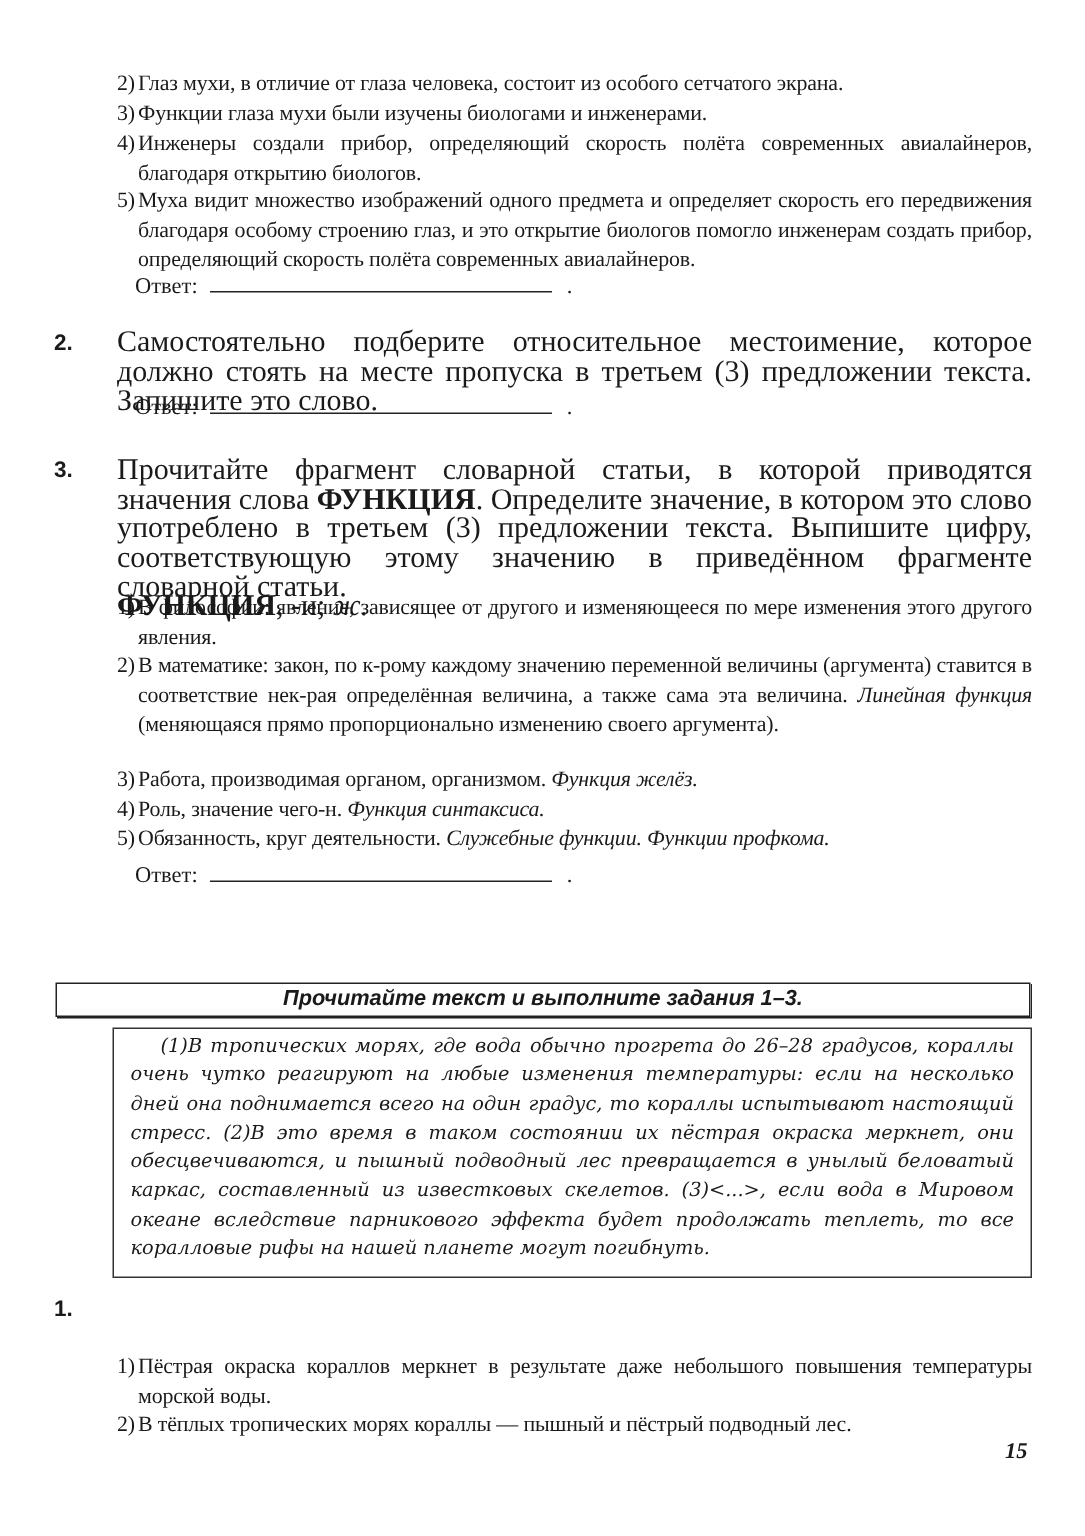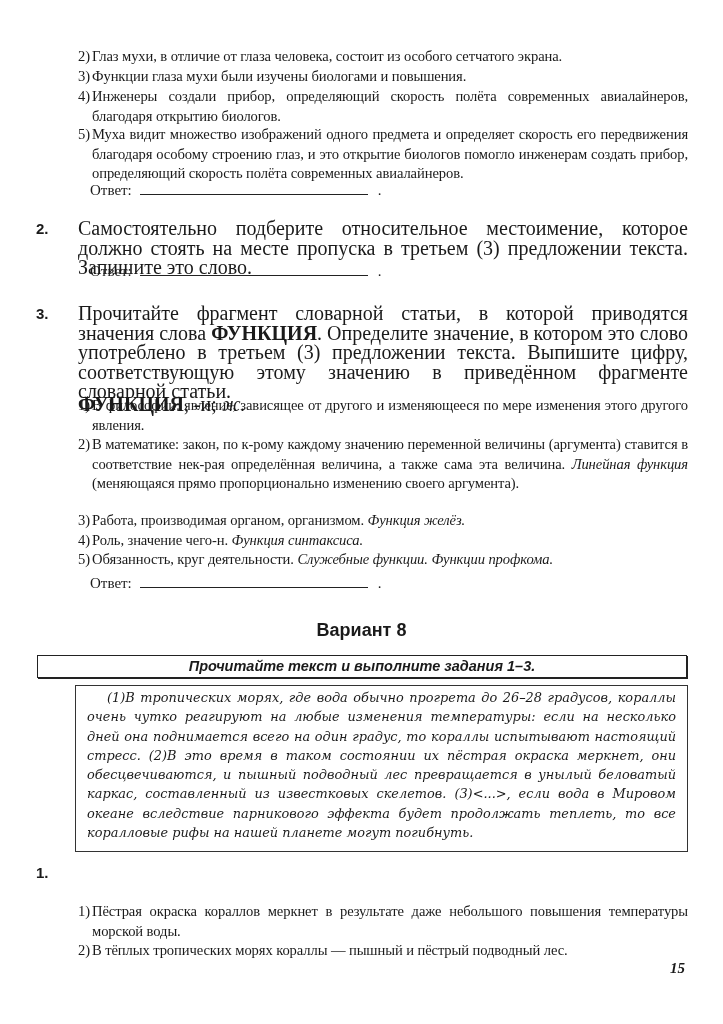--- a/index.html
+++ b/index.html
@@ -65,21 +65,21 @@
 <body>
 
 <div class="page">
 
   <div class="opt" style="top:47px;">
     <span class="num">2)</span>
     <span class="txt last-left">Глаз мухи, в отличие от глаза человека, состоит из особого сетчатого экрана.</span>
   </div>
   <div class="opt" style="top:67px;">
     <span class="num">3)</span>
-    <span class="txt last-left">Функции глаза мухи были изучены биологами и повышения.</span>
+    <span class="txt last-left">Функции глаза мухи были изучены биологами и инженерами.</span>
   </div>
   <div class="opt" style="top:87px;">
     <span class="num">4)</span>
     <span class="txt last-left">Инженеры создали прибор, определяющий скорость полёта современных авиалайне­ров, благодаря открытию биологов.</span>
   </div>
   <div class="opt" style="top:125px;">
     <span class="num">5)</span>
     <span class="txt last-left">Муха видит множество изображений одного предмета и определяет скорость его пере­движения благодаря особому строению глаз, и это открытие биологов помогло инже­нерам создать прибор, определяющий скорость полёта современных авиалайнеров.</span>
   </div>
 
@@ -120,21 +120,20 @@
   </div>
   <div class="opt" style="top:550px;">
     <span class="num">5)</span>
     <span class="txt last-left"><span>Обязанность, круг деятельности. </span><span class="ital">Служебные функции. Функции профкома.</span></span>
   </div>
 
   <div class="answer" style="top:575px;">
     <span>Ответ:</span><span class="line"></span><span class="dot">.</span>
   </div>
 
-  <div class="variant-title">Вариант 8</div>
   <div class="instr-box">Прочитайте текст и выполните задания 1–3.</div>
   <div class="text-box">
     <p>(1)В тропических морях, где вода обычно прогрета до 26–28 градусов, кораллы очень чутко реагируют на любые изменения температуры: если на несколько дней она поднимается всего на один градус, то кораллы испытывают настоящий стресс. (2)В это время в таком состоянии их пёстрая окраска меркнет, они обесцвечиваются, и пышный подводный лес превращается в унылый беловатый каркас, составленный из известковых скелетов. (3)&lt;...&gt;, если вода в Мировом океане вследствие парникового эффекта будет продолжать теплеть, то все коралловые рифы на нашей планете мо­гут погибнуть.</p>
   </div>
 
   <div class="task-num" style="top:864px;">1.</div>
   <div class="opt" style="top:902px;">
     <span class="num">1)</span>
     <span class="txt last-left">Пёстрая окраска кораллов меркнет в результате даже небольшого повышения темпе­ратуры морской воды.</span>
   </div>

